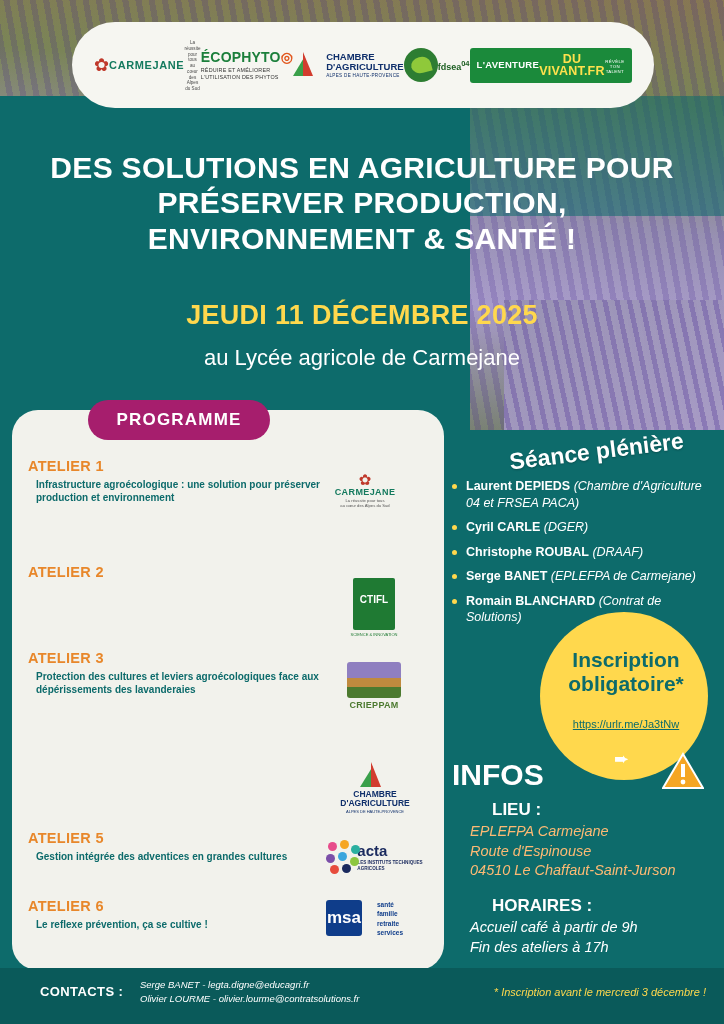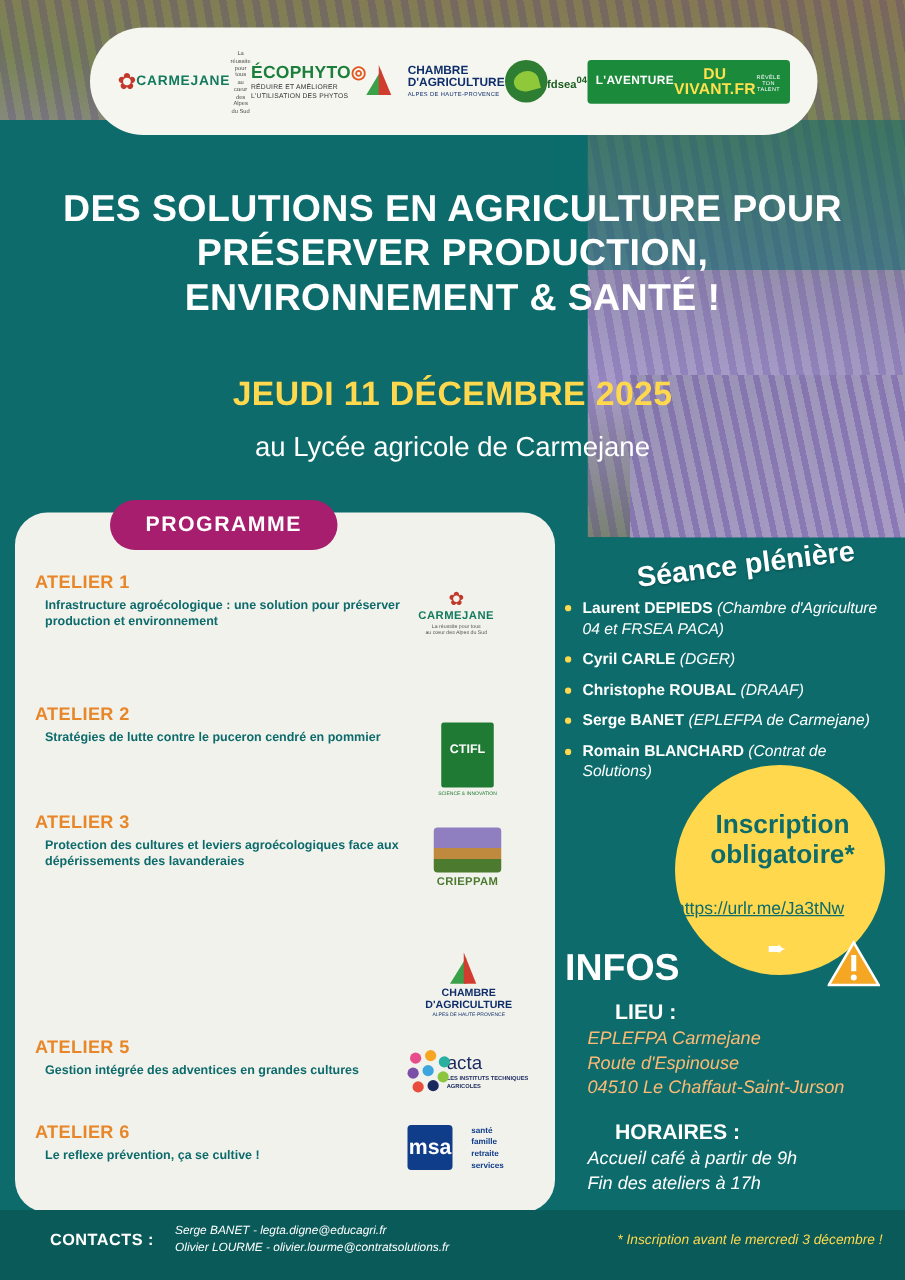--- a/index.html
+++ b/index.html
@@ -137,21 +137,21 @@
 
   .logo-cha2 .mark{width:30px;height:26px;position:relative;margin:0 auto;}
   .logo-cha2 .mark .g{position:absolute;left:0;top:4px;width:0;height:0;border-left:13px solid transparent;border-bottom:21px solid #3aa04a;}
   .logo-cha2 .mark .r{position:absolute;left:11px;top:0;width:0;height:0;border-right:10px solid transparent;border-bottom:25px solid #d23c2e;}
   .logo-cha2 .t1{font-size:8.5px;font-weight:700;color:#0f2f6b;line-height:1.05;margin-top:2px;}
   .logo-cha2 .t2{font-size:4px;color:#0f2f6b;margin-top:1px;}
 
   .logo-acta{display:flex;align-items:center;gap:5px;}
   .logo-acta .dots{width:34px;height:34px;position:relative;}
   .logo-acta .dots span{position:absolute;width:9px;height:9px;border-radius:50%;}
-  .logo-acta .nm{font-size:15px;font-weight:400;color:#1a2a5e;line-height:1;}
+  .logo-acta .nm{font-size:15px;font-weight:700;color:#1a2a5e;line-height:1;}
   .logo-acta .cap{font-size:4.6px;color:#1a2a5e;font-weight:700;line-height:1.2;margin-top:2px;}
 
   .logo-msa{display:flex;align-items:flex-start;gap:15px;}
   .logo-msa .sq{width:36px;height:36px;background:#0f3d8a;color:#fff;font-weight:700;font-size:17px;
      display:flex;align-items:center;justify-content:center;border-radius:3px;}
   .logo-msa .words{font-size:6.5px;color:#0f3d8a;font-weight:700;line-height:1.45;text-align:left;}
 
   
   .pleniere-title{
     position:absolute; right:40px; top:438px; z-index:6;
@@ -164,22 +164,22 @@
   .pleniere-list li:before{content:"";position:absolute;left:0;top:6px;width:5px;height:5px;border-radius:50%;background:#ffd84d;}
   .pleniere-list b{font-weight:700;}
   .pleniere-list i{font-style:italic;font-weight:400;}
 
   .insc-circle{
     position:absolute; left:540px; top:612px; width:168px; height:168px; border-radius:50%;
     background:#ffd84d; z-index:5;
   }
   .insc-txt{ position:absolute; left:556px; top:648px; width:140px; text-align:center; z-index:7;
      color:#0d6b6b; font-size:21px; font-weight:800; line-height:1.12;}
-  .insc-url{ position:absolute; left:540px; top:718px; width:172px; z-index:7;
-     color:#0d6b6b; font-size:14px; }
+  .insc-url{ position:absolute; left:540px; top:718px; width:172px; text-align:center; z-index:7;
+     color:#0d6b6b; font-size:11px; }
   .cursor-ic{position:absolute;left:614px;top:748px;z-index:8;font-size:18px;color:#fff;}
   .warn-ic{position:absolute;left:662px;top:752px;z-index:8;width:42px;height:38px;}
 
   .infos-title{position:absolute;left:452px;top:758px;z-index:7;color:#fff;font-size:30px;font-weight:800;}
   .lieu-lbl{position:absolute;left:492px;top:800px;z-index:7;color:#fff;font-size:17px;font-weight:800;}
   .lieu-val{position:absolute;left:470px;top:822px;z-index:7;color:#fdba74;font-size:14.5px;font-style:italic;line-height:1.35;}
   .hor-lbl{position:absolute;left:492px;top:896px;z-index:7;color:#fff;font-size:17px;font-weight:800;}
   .hor-val{position:absolute;left:470px;top:918px;z-index:7;color:#fff;font-size:14.5px;font-style:italic;line-height:1.35;}
 
   
@@ -266,21 +266,20 @@
     <div class="flower">✿</div>
     <div class="name">CARMEJANE</div>
     <div class="tl">
       <span>La réussite pour tous</span><br>
       <span>au cœur des Alpes du Sud</span>
     </div>
   </div>
 
   <div class="atelier" style="top:564px;">
     <div class="lab">ATELIER 2</div>
-    <div class="desc">Stratégies de lutte contre le puceron cendré en pommier</div>
   </div>
   <div class="sidelogo logo-ctifl" style="left:338px;top:578px;width:72px;">
     <div class="box"></div>
     <div class="cap">SCIENCE &amp; INNOVATION</div>
   </div>
 
   <div class="atelier" style="top:650px;">
     <div class="lab">ATELIER 3</div>
     <div class="desc">Protection des cultures et leviers agroécologiques face aux dépérissements des lavanderaies</div>
   </div>

